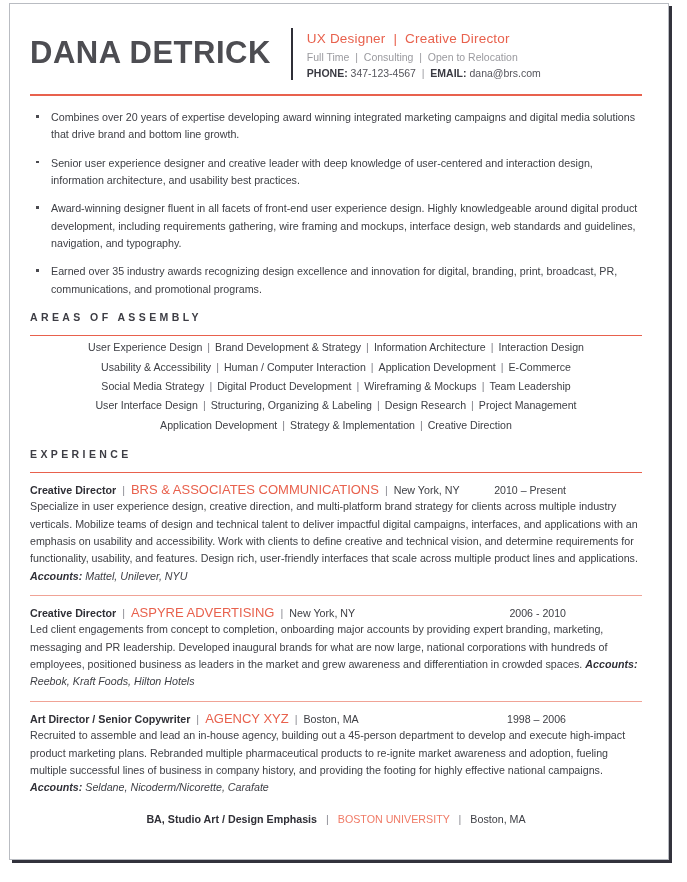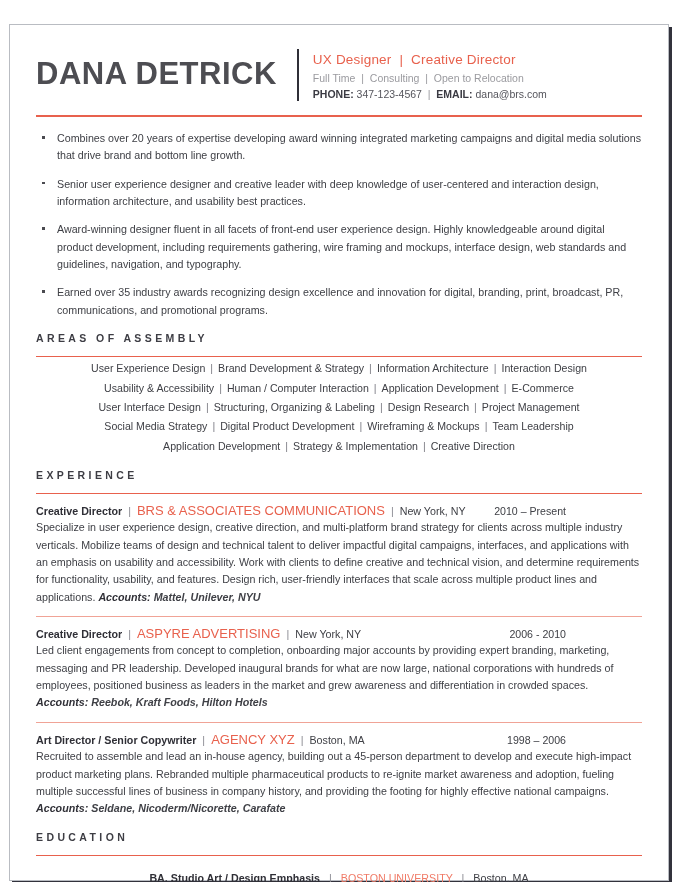--- a/index.html
+++ b/index.html
@@ -10,28 +10,28 @@
   body {
     width: 687px;
     height: 882px;
     font-family: "Liberation Sans", sans-serif;
     overflow: hidden;
   }
 
   .page {
     position: absolute;
     left: 9px;
-    top: 24px;
+    top: 3px;
     width: 660px;
     height: 857px;
     background: #ffffff;
     border: 1px solid #b9bcc2;
     box-shadow: 3px 3px 0 0 #32323c;
     box-sizing: border-box;
-    padding: 22px 26px 0 26px;
+    padding: 22px 26px 0 20px;
   }
 
   
   .header {
     display: flex;
     align-items: flex-start;
     padding-bottom: 6px;
   }
   .name {
     flex: 0 0 auto;
@@ -172,21 +172,21 @@
     font-size: 10.7px;
     line-height: 1.62;
     color: #3f4046;
     margin-top: 1px;
   }
   .job-desc .accounts-label {
     font-weight: bold;
     font-style: italic;
     color: #2f2f36;
   }
-  .job-desc .accounts-value { font-style: italic; font-weight: bold; }
+  .job-desc .accounts-value { font-style: italic; }
   .job-split { margin: 10px 0 0 0; }
 
   
   .education { margin-top: 12px; text-align: center; }
   .edu-row {
     font-size: 10.7px;
     line-height: 1.95;
     color: #3f4046;
     white-space: nowrap;
   }
@@ -239,24 +239,24 @@
     <div class="rule-accent thin"></div>
   </div>
   <div class="expertise">
     <div class="row">
       <span>User Experience Design</span><span class="sep">|</span><span>Brand Development &amp; Strategy</span><span class="sep">|</span><span>Information Architecture</span><span class="sep">|</span><span>Interaction Design</span>
     </div>
     <div class="row">
       <span>Usability &amp; Accessibility</span><span class="sep">|</span><span>Human / Computer Interaction</span><span class="sep">|</span><span>Application Development</span><span class="sep">|</span><span>E-Commerce</span>
     </div>
     <div class="row">
+      <span>Social Media Strategy</span><span class="sep">|</span><span>Digital Product Development</span><span class="sep">|</span><span>Wireframing &amp; Mockups</span><span class="sep">|</span><span>Team Leadership</span>
+    </div>
+    <div class="row">
       <span>User Interface Design</span><span class="sep">|</span><span>Structuring, Organizing &amp; Labeling</span><span class="sep">|</span><span>Design Research</span><span class="sep">|</span><span>Project Management</span>
-    </div>
-    <div class="row">
-      <span>Social Media Strategy</span><span class="sep">|</span><span>Digital Product Development</span><span class="sep">|</span><span>Wireframing &amp; Mockups</span><span class="sep">|</span><span>Team Leadership</span>
     </div>
     <div class="row">
       <span>Application Development</span><span class="sep">|</span><span>Strategy &amp; Implementation</span><span class="sep">|</span><span>Creative Direction</span>
     </div>
   </div>
 
   <div class="section-head">
     <div class="label">EXPERIENCE</div>
     <div class="rule-accent thin"></div>
   </div>
@@ -310,24 +310,20 @@
       <span class="job-loc">Boston, MA</span>
       <span class="job-dates">1998 – 2006</span>
     </div>
     <div class="job-desc">
       <span>Recruited to assemble and lead an in-house agency, building out a 45-person department to develop and execute high-impact product marketing plans. Rebranded multiple pharmaceutical products to re-ignite market awareness and adoption, fueling multiple successful lines of business in company history, and providing the footing for highly effective national campaigns.</span>
       <span class="accounts-label">Accounts:</span>
       <span class="accounts-value">Seldane, Nicoderm/Nicorette, Carafate</span>
     </div>
   </div>
 
-  <div class="section-head">
-    <div class="label">EDUCATION</div>
-    <div class="rule-accent thin"></div>
-  </div>
   <div class="education">
     <div class="edu-row">
       <span class="edu-degree">BA, Studio Art / Design Emphasis</span>
       <span class="edu-sep">|</span>
       <span class="edu-school">BOSTON UNIVERSITY</span>
       <span class="edu-sep">|</span>
       <span>Boston, MA</span>
     </div>
   </div>
 

